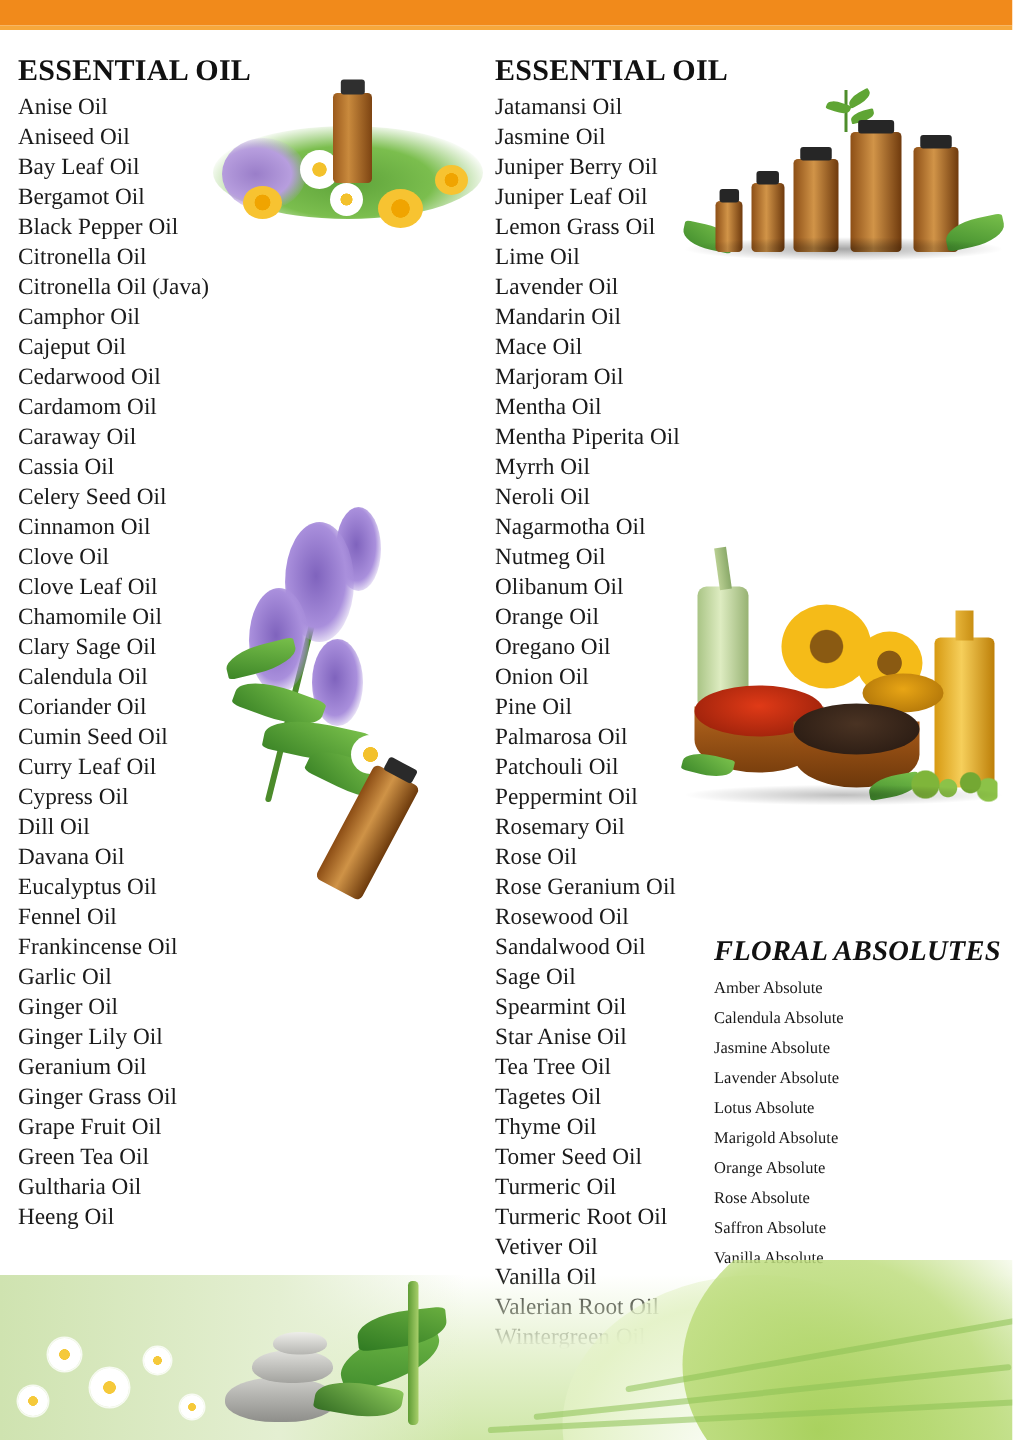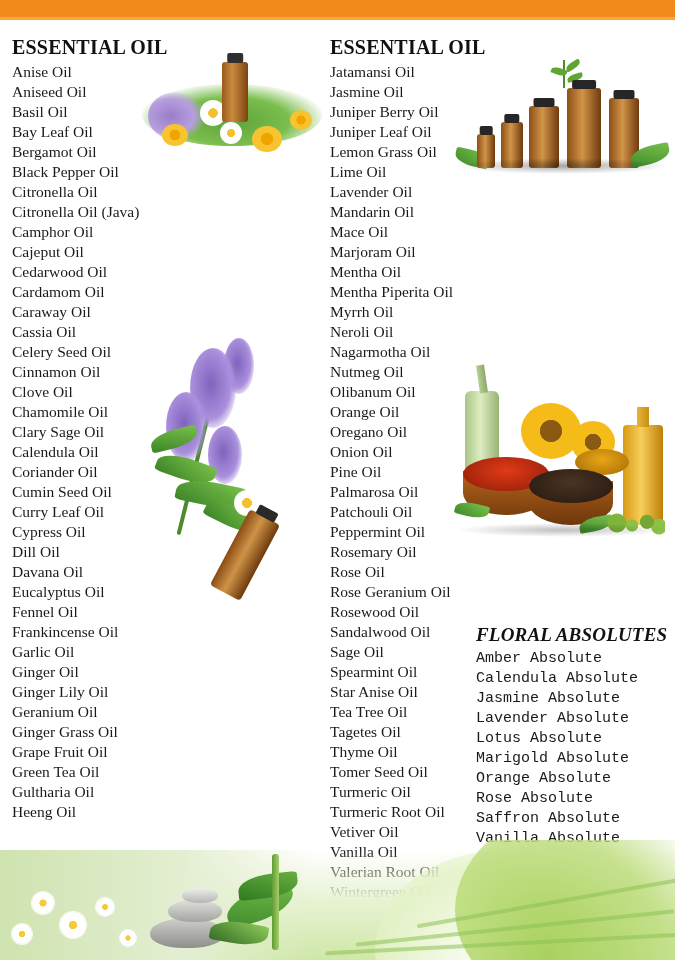--- a/index.html
+++ b/index.html
@@ -156,21 +156,21 @@
     white-space: nowrap;
   }
   
   .floral-block {
     position: absolute;
     left: 476px;
     top: 600px;
     width: 195px;
   }
   .floral-block .section-title { font-size: 19px; font-style: italic; }
-  .floral-block ul.oil-list li { font-size: 15px; line-height: 20px; font-family: Liberation Mono, monospace; }
+  .floral-block ul.oil-list li { font-size: 11px; line-height: 20px; }
 
   
   .img-flowers {
     position: absolute;
     left: 142px; top: 48px;
     width: 180px; height: 115px;
   }
   .img-flowers .fl-greens {
     position: absolute; left: 0; top: 36px;
     width: 180px; height: 62px;
@@ -441,35 +441,35 @@
     <div class="shadow2"></div>
   </div>
 
   <div class="content">
 
     <div class="col col-left">
       <div class="section-title">ESSENTIAL OIL</div>
       <ul class="oil-list">
         <li>Anise Oil</li>
         <li>Aniseed Oil</li>
-        <li>Basil Oil</li>
         <li>Bay Leaf Oil</li>
         <li>Bergamot Oil</li>
         <li>Black Pepper Oil</li>
         <li>Citronella Oil</li>
         <li>Citronella Oil (Java)</li>
         <li>Camphor Oil</li>
         <li>Cajeput Oil</li>
         <li>Cedarwood Oil</li>
         <li>Cardamom Oil</li>
         <li>Caraway Oil</li>
         <li>Cassia Oil</li>
         <li>Celery Seed Oil</li>
         <li>Cinnamon Oil</li>
         <li>Clove Oil</li>
+        <li>Clove Leaf Oil</li>
         <li>Chamomile Oil</li>
         <li>Clary Sage Oil</li>
         <li>Calendula Oil</li>
         <li>Coriander Oil</li>
         <li>Cumin Seed Oil</li>
         <li>Curry Leaf Oil</li>
         <li>Cypress Oil</li>
         <li>Dill Oil</li>
         <li>Davana Oil</li>
         <li>Eucalyptus Oil</li>

